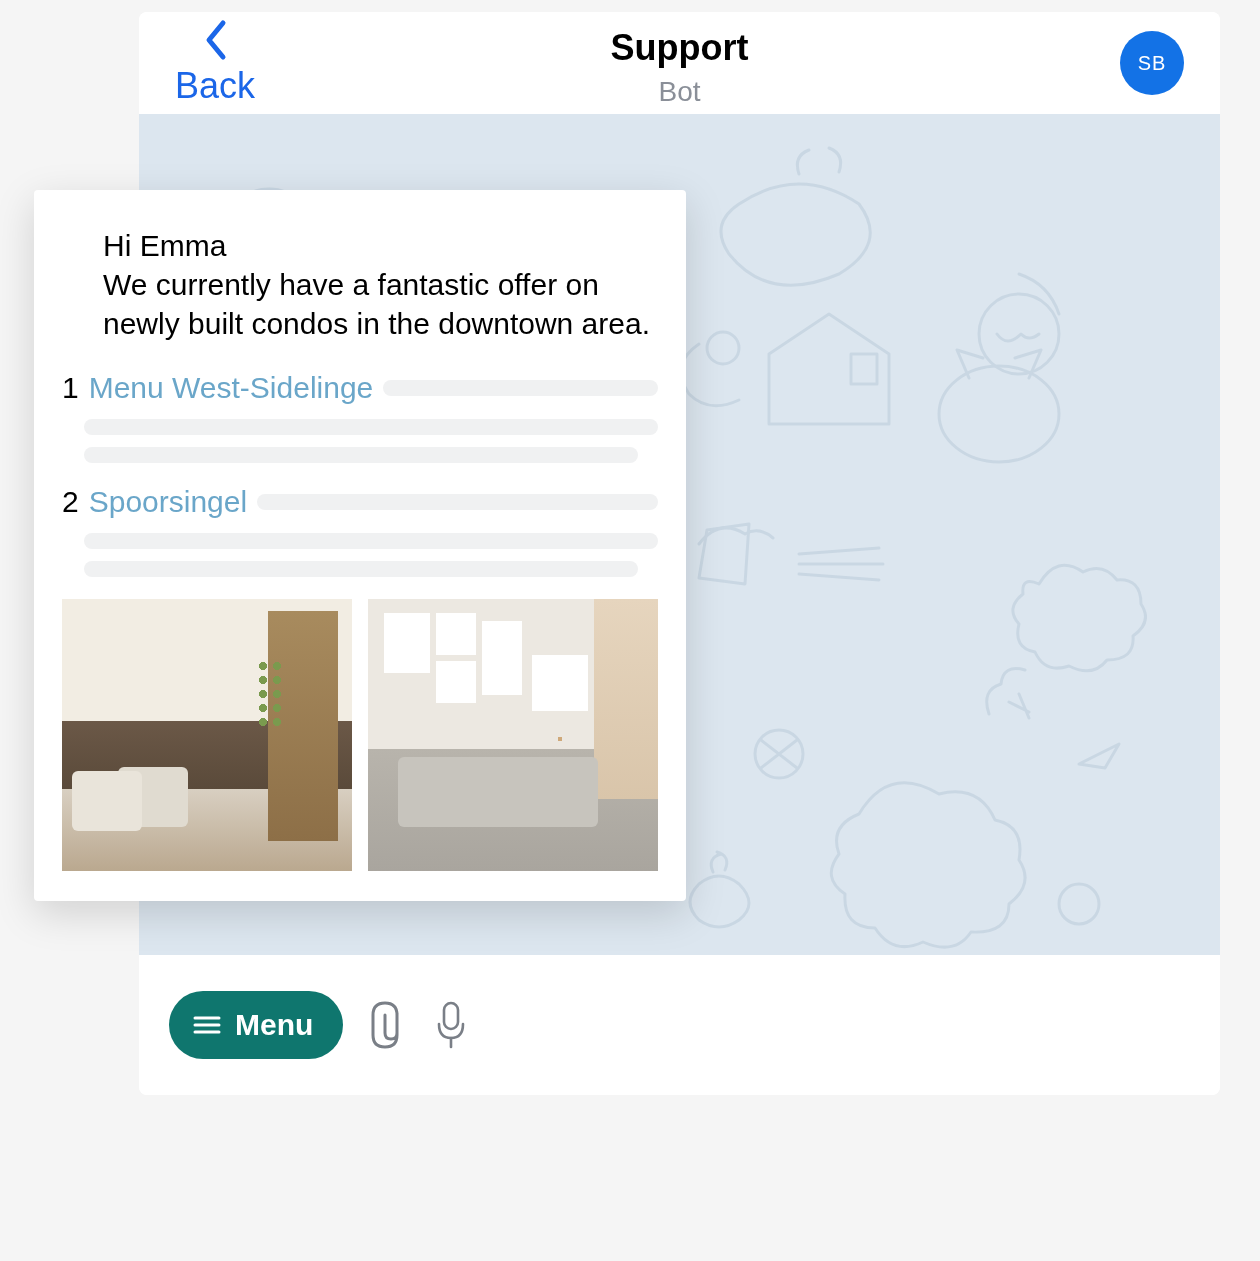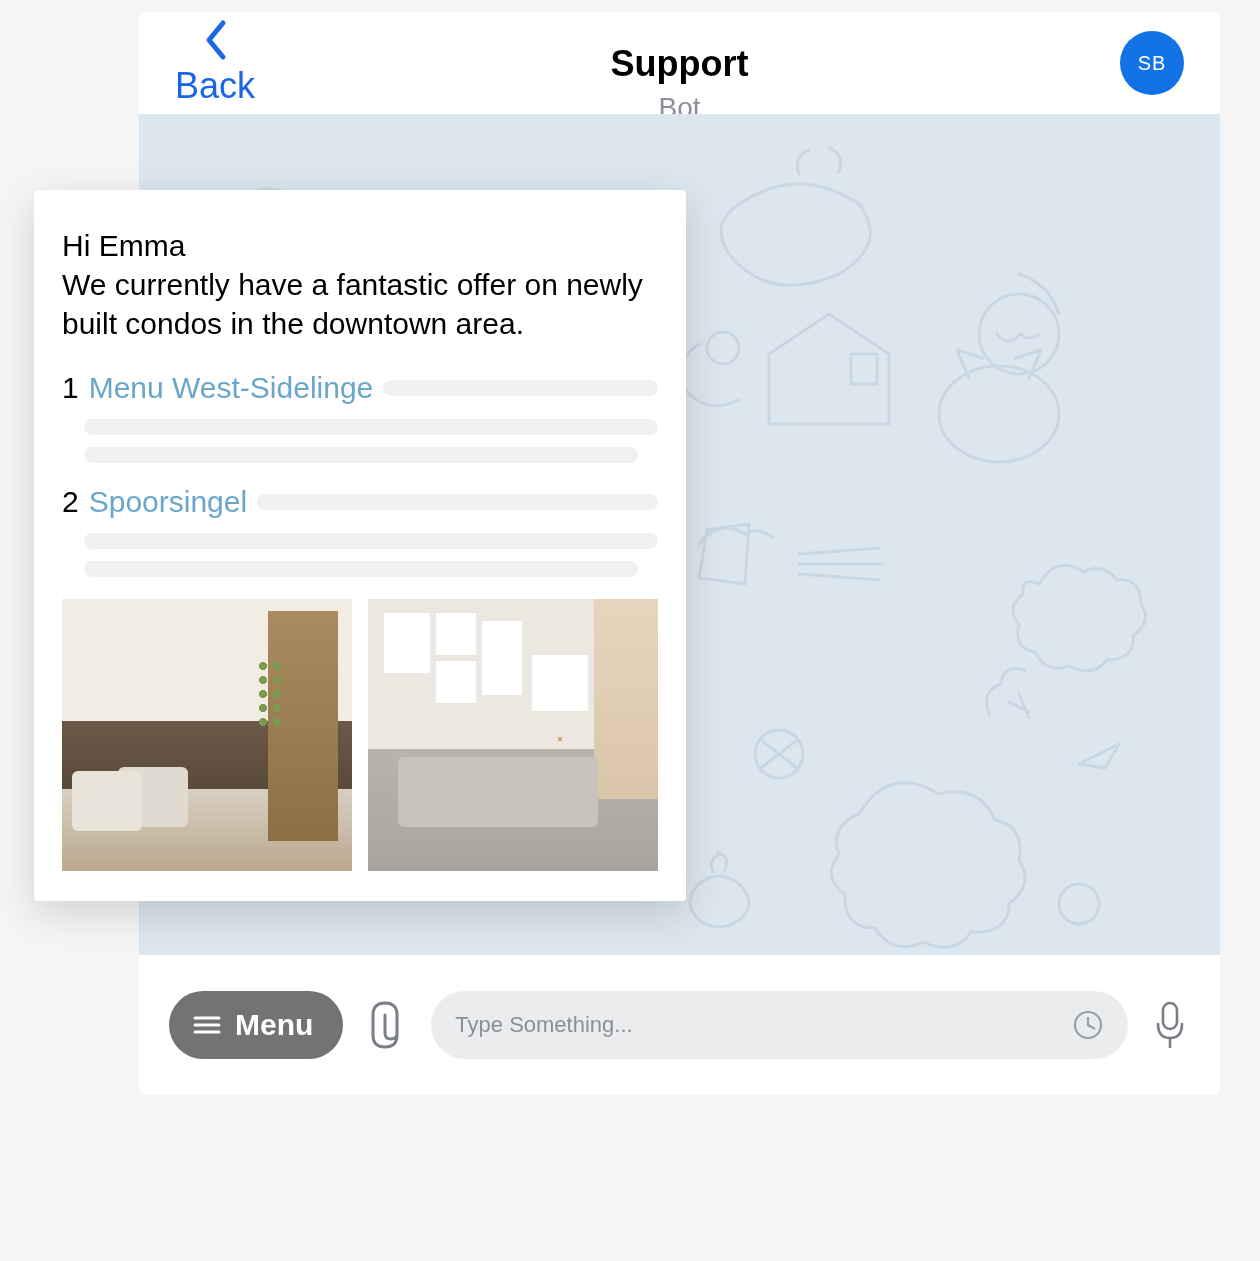--- a/index.html
+++ b/index.html
@@ -40,21 +40,21 @@
       font-size: 36px;
       font-weight: 500;
       color: #1b66e8;
       flex-direction: column;
     }
     .chevron-left-svg { width: 24px; height: 42px; }
     .header-title-group {
       position: absolute;
       left: 50%;
       transform: translateX(-50%);
-      top: 32px;
+      top: 16px;
       text-align: center;
     }
     .header-title {
       font-size: 36px;
       font-weight: 700;
       color: #000;
       line-height: 1.1;
     }
     .header-subtitle {
       font-size: 28px;
@@ -89,21 +89,21 @@
       height: 140px;
       background: #fff;
       display: flex;
       align-items: center;
       gap: 22px;
       padding: 0 30px;
     }
     .menu-btn {
       height: 68px;
       border-radius: 34px;
-      background: #737373;
+      background: #0f766e;
       color: #fff;
       display: flex;
       align-items: center;
       gap: 14px;
       padding: 0 30px 0 24px;
       font-size: 30px;
       font-weight: 600;
       cursor: pointer;
       border: none;
     }
@@ -156,20 +156,21 @@
       background: #fff;
       border-radius: 4px;
       box-shadow: 0 12px 40px rgba(0,0,0,0.15);
       padding: 36px 28px 30px 28px;
     }
     .msg-text {
       font-size: 30px;
       color: #000;
       line-height: 1.3;
       margin-bottom: 28px;
+      margin-left: 41px;
     }
     .listing {
       margin-bottom: 22px;
     }
     .listing-head {
       display: flex;
       align-items: center;
       gap: 10px;
       font-size: 30px;
       margin-bottom: 14px;
@@ -316,27 +317,20 @@
         <line x1="2" y1="10" x2="26" y2="10" stroke="#fff" stroke-width="3" stroke-linecap="round"></line>
         <line x1="2" y1="17" x2="26" y2="17" stroke="#fff" stroke-width="3" stroke-linecap="round"></line>
       </svg>
       <span>Menu</span>
     </button>
     <div class="attach-btn">
       <svg class="attach-svg" viewBox="0 0 40 52" fill="none" stroke-width="3" stroke-linecap="round">
         <path d="M30 14 L30 36 q0 12 -12 12 q-12 0 -12 -12 L6 16 q0 -12 12 -12 q12 0 12 12 L30 34 q0 6 -6 6 q-6 0 -6 -6 L18 16"></path>
       </svg>
     </div>
-    <div class="input-wrap">
-      <input class="text-input" type="text" placeholder="Type Something..." style="">
-      <svg class="clock-svg" viewBox="0 0 32 32" fill="none" stroke-width="2.2">
-        <circle cx="16" cy="16" r="13"></circle>
-        <path d="M16 8 L16 16 L23 20"></path>
-      </svg>
-    </div>
     <div class="mic-btn">
       <svg class="mic-svg" viewBox="0 0 36 50" fill="none" stroke-width="2.6" stroke-linecap="round">
         <rect x="11" y="3" width="14" height="26" rx="7"></rect>
         <path d="M6 24 q0 14 12 14 q12 0 12 -14"></path>
         <line x1="18" y1="38" x2="18" y2="47"></line>
       </svg>
     </div>
   </div>
 </div>
 

